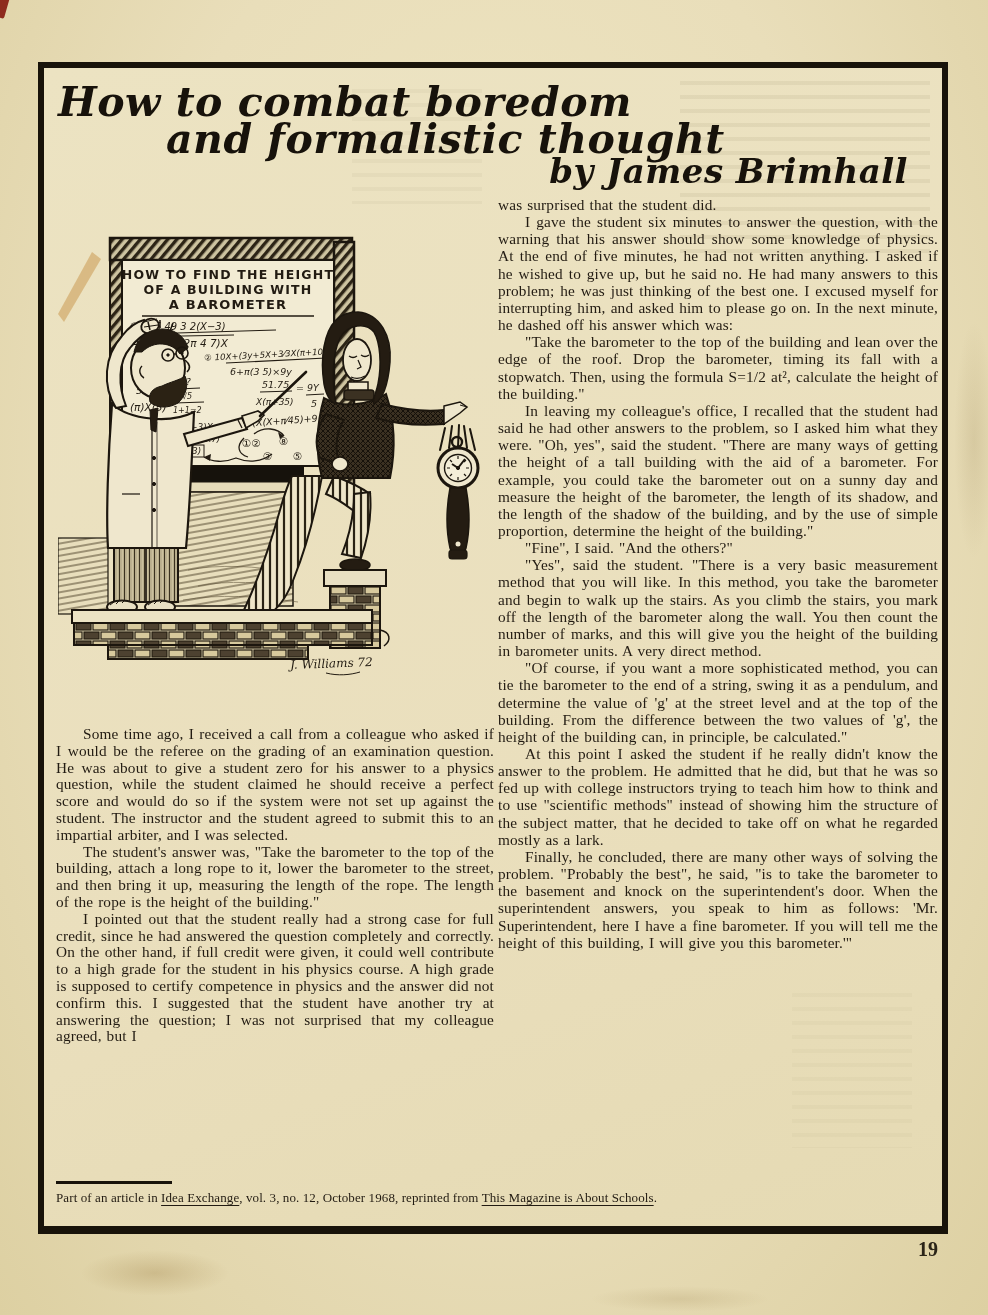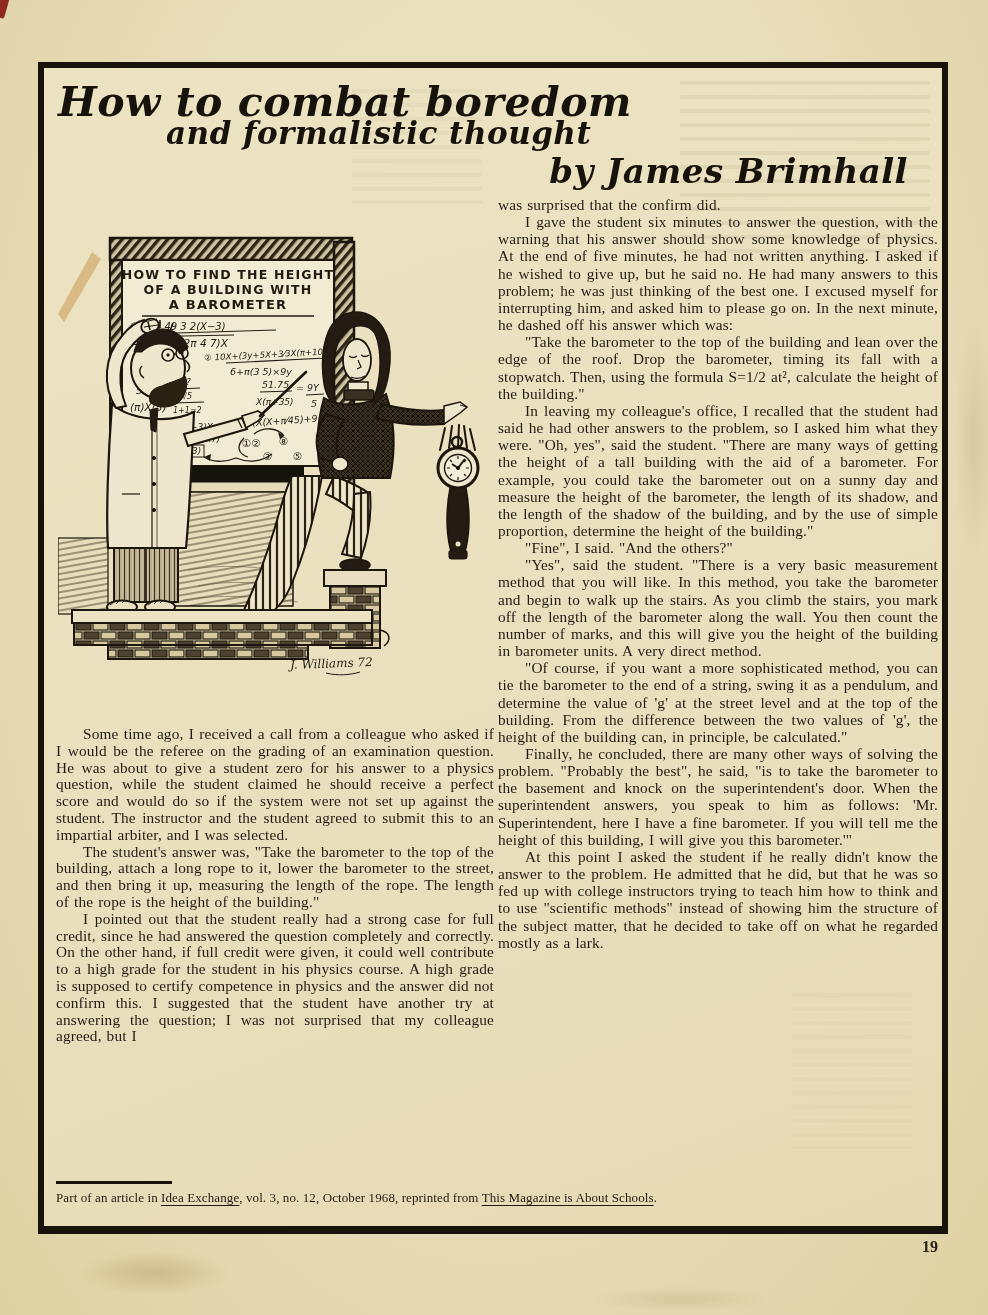--- a/index.html
+++ b/index.html
@@ -26,39 +26,39 @@
     background:repeating-linear-gradient(180deg, transparent 0 5px,
       rgba(108,96,58,.15) 5px 9px, transparent 9px 14px); }
   .ghost1 { right:12px; top:8px; width:250px; height:180px; opacity:.55; }
   .ghost2 { left:308px; top:16px; width:130px; height:120px; opacity:.35; }
   .ghost3 { right:30px; top:920px; width:120px; height:160px; opacity:.25; }
 
   .title-line { position:absolute; font-family:"DejaVu Serif", serif;
     font-style:italic; font-weight:900; color:#17120b; letter-spacing:.5px;
     white-space:nowrap; }
   .t1 { left:14px; top:10px; font-size:41px; }
-  .t2 { left:122px; top:47px; font-size:31px; }
+  .t2 { left:122px; top:47px; font-size:41px; }
   .t3 { top:83px; right:34px; font-size:34px; }
 
   .illustration { position:absolute; left:14px; top:158px; }
 
   .col { position:absolute; font-size:15.3px; color:#221b12; text-align:justify;
     letter-spacing:.15px; word-spacing:1px; }
   .col-right { left:454px; top:128px; width:440px; line-height:17.15px; }
   .col-left  { left:12px;  top:658px; width:438px; line-height:16.8px; }
   .col p { margin:0; text-indent:27px; }
   .col p.cont { text-indent:0; }
 
   .footer-rule { position:absolute; left:12px; top:1113px; width:116px; height:3px;
     background:#18130a; }
   .footer { position:absolute; left:12px; top:1122px; width:880px;
     font-size:13px; color:#221b12; letter-spacing:.1px; white-space:nowrap; }
   .footer .u { text-decoration:underline; text-underline-offset:3px; }
 
-  .page-number { position:absolute; right:50px; top:1238px; font-size:16px;
+  .page-number { position:absolute; right:50px; top:1238px; font-size:20px;
     font-weight:600; color:#2a2418; }
 
   svg text { fill:#221b12; }
   .board-title { font-family:"DejaVu Sans", sans-serif; font-weight:bold;
     letter-spacing:1.2px; }
   .chalk { font-family:"DejaVu Sans", sans-serif; font-style:italic; }
   .sig { font-family:"DejaVu Serif", serif; font-style:italic; }
 </style>
 </head>
 <body>
@@ -265,29 +265,29 @@
     </g>
   </svg>
 
   <div class="col col-left">
     <p>Some time ago, I received a call from a colleague who asked if I would be the referee on the grading of an examination question. He was about to give a student zero for his answer to a physics question, while the student claimed he should receive a perfect score and would do so if the system were not set up against the student. The instructor and the student agreed to submit this to an impartial arbiter, and I was selected.</p>
     <p>The student's answer was, "Take the barometer to the top of the building, attach a long rope to it, lower the barometer to the street, and then bring it up, measuring the length of the rope. The length of the rope is the height of the building."</p>
     <p>I pointed out that the student really had a strong case for full credit, since he had answered the question completely and correctly. On the other hand, if full credit were given, it could well contribute to a high grade for the student in his physics course. A high grade is supposed to certify competence in physics and the answer did not confirm this. I suggested that the student have another try at answering the question; I was not surprised that my colleague agreed, but I</p>
   </div>
 
   <div class="col col-right">
-    <p class="cont">was surprised that the confirm did.</p>
+    <p class="cont">was surprised that the student did.</p>
     <p>I gave the student six minutes to answer the question, with the warning that his answer should show some knowledge of physics. At the end of five minutes, he had not written anything. I asked if he wished to give up, but he said no. He had many answers to this problem; he was just thinking of the best one. I excused myself for interrupting him, and asked him to please go on. In the next minute, he dashed off his answer which was:</p>
     <p>"Take the barometer to the top of the building and lean over the edge of the roof. Drop the barometer, timing its fall with a stopwatch. Then, using the formula S=1/2 at², calculate the height of the building."</p>
     <p>In leaving my colleague's office, I recalled that the student had said he had other answers to the problem, so I asked him what they were. "Oh, yes", said the student. "There are many ways of getting the height of a tall building with the aid of a barometer. For example, you could take the barometer out on a sunny day and measure the height of the barometer, the length of its shadow, and the length of the shadow of the building, and by the use of simple proportion, determine the height of the building."</p>
     <p>"Fine", I said. "And the others?"</p>
     <p>"Yes", said the student. "There is a very basic measurement method that you will like. In this method, you take the barometer and begin to walk up the stairs. As you climb the stairs, you mark off the length of the barometer along the wall. You then count the number of marks, and this will give you the height of the building in barometer units. A very direct method.</p>
     <p>"Of course, if you want a more sophisticated method, you can tie the barometer to the end of a string, swing it as a pendulum, and determine the value of 'g' at the street level and at the top of the building. From the difference between the two values of 'g', the height of the building can, in principle, be calculated."</p>
+    <p>At this point I asked the student if he really didn't know the answer to the problem. He admitted that he did, but that he was so fed up with college instructors trying to teach him how to think and to use "scientific methods" instead of showing him the structure of the subject matter, that he decided to take off on what he regarded mostly as a lark.</p>
     <p>Finally, he concluded, there are many other ways of solving the problem. "Probably the best", he said, "is to take the barometer to the basement and knock on the superintendent's door. When the superintendent answers, you speak to him as follows: 'Mr. Superintendent, here I have a fine barometer. If you will tell me the height of this building, I will give you this barometer.'"</p>
-    <p>At this point I asked the student if he really didn't know the answer to the problem. He admitted that he did, but that he was so fed up with college instructors trying to teach him how to think and to use "scientific methods" instead of showing him the structure of the subject matter, that he decided to take off on what he regarded mostly as a lark.</p>
   </div>
 
   <div class="footer-rule"></div>
   <div class="footer">
     <span>Part of an article in </span><span class="u">Idea Exchange</span><span>, vol. 3, no. 12, October 1968, reprinted from </span><span class="u">This Magazine is About Schools</span><span>.</span>
   </div>
 </div>
 
 <div class="page-number">19</div>
 

